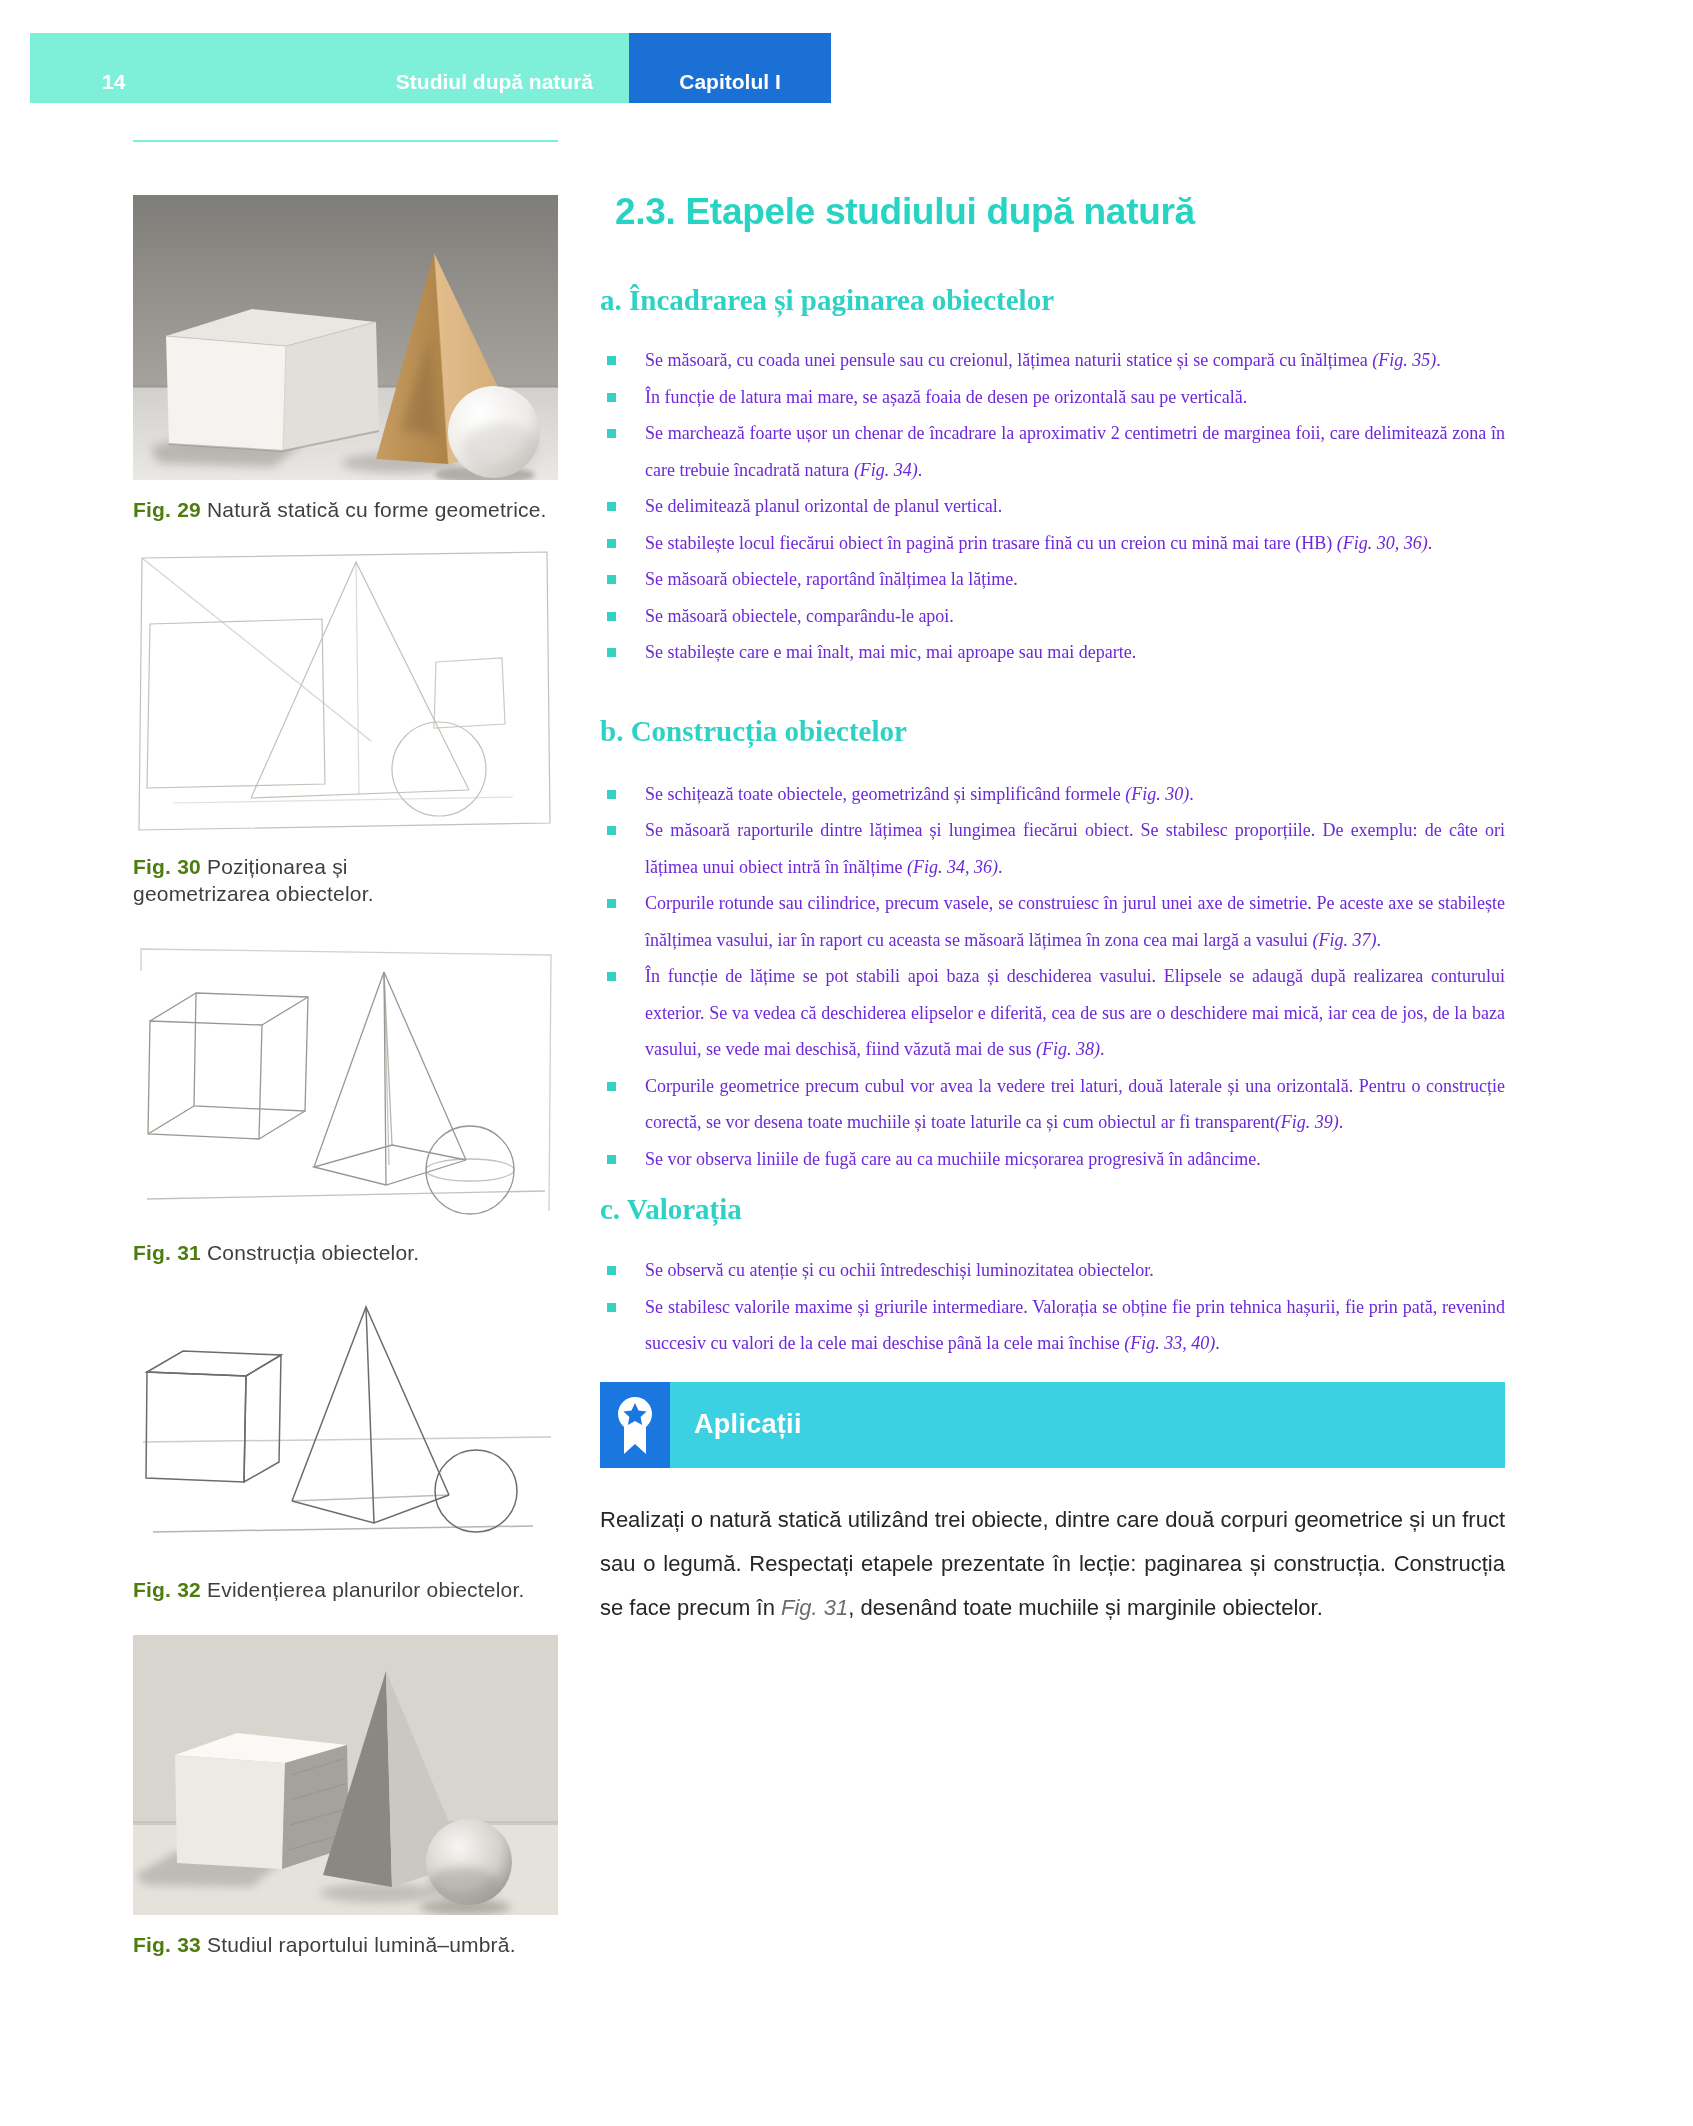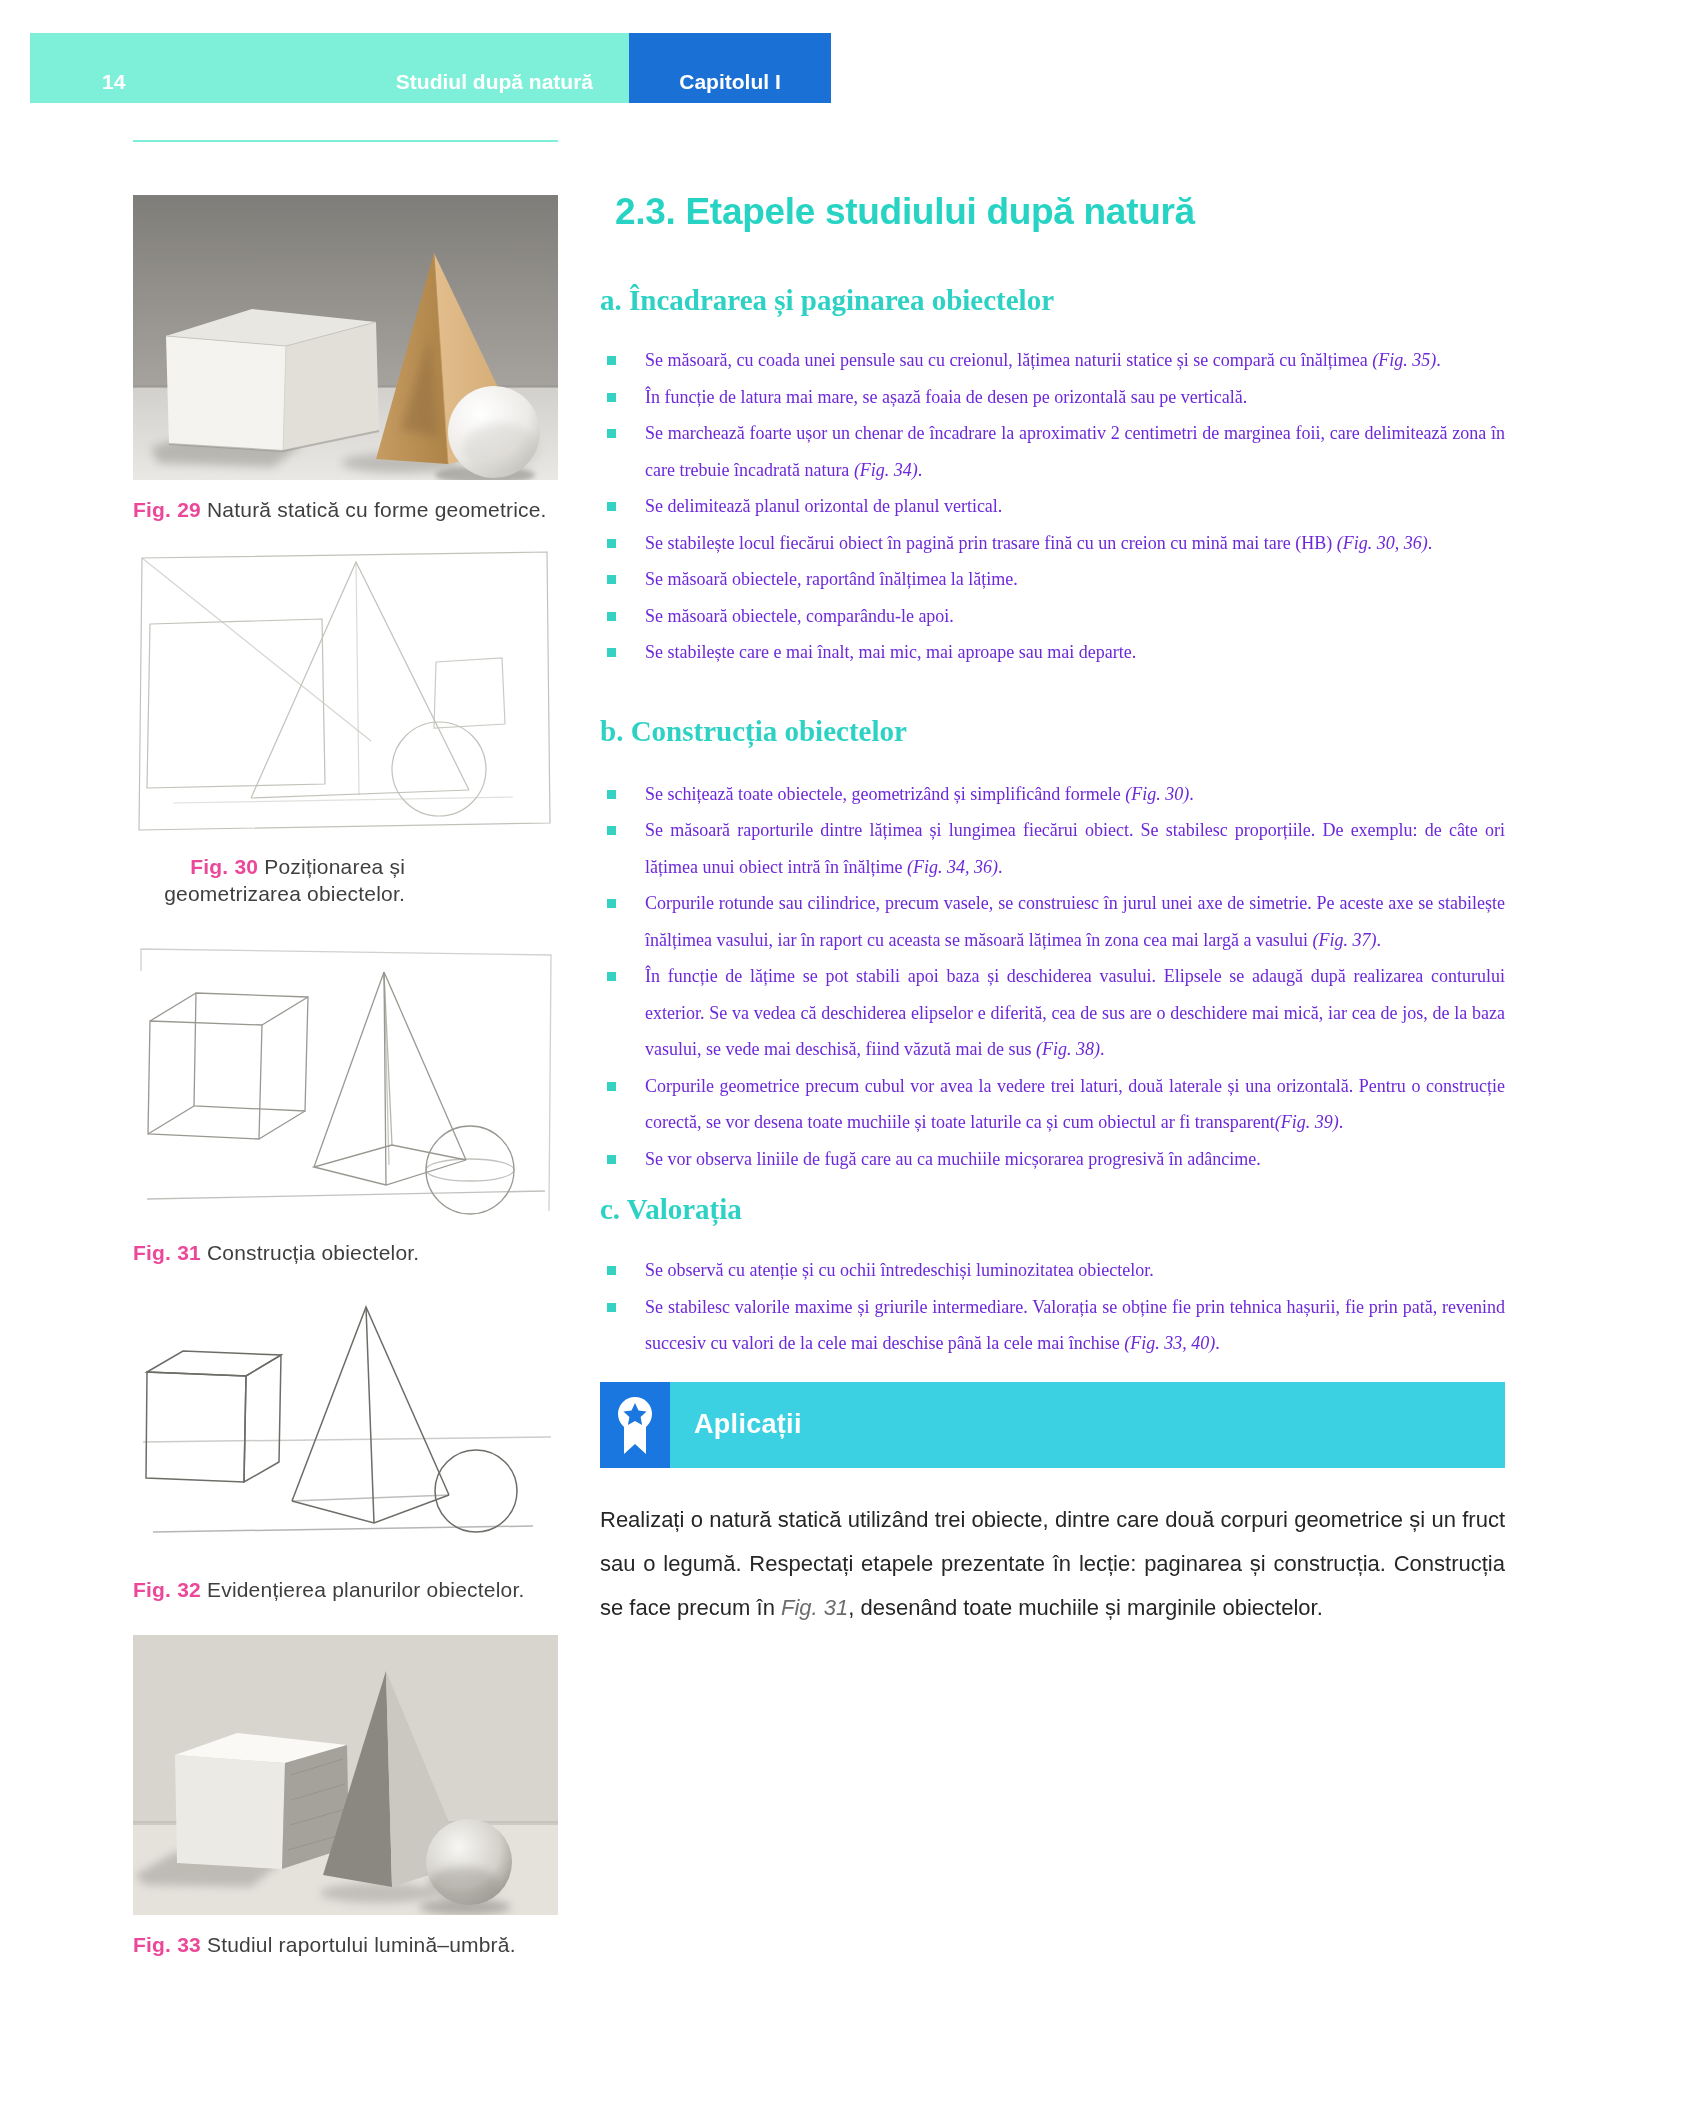--- a/index.html
+++ b/index.html
@@ -18,22 +18,22 @@
   .figures-col{position:absolute;left:133px;top:140px;width:425px;}
   .accent-rule{height:2px;background:#7ef0da;}
   figure{margin:0;}
   figure svg{display:block;}
   .fig29{margin-top:53px;}
   .fig30{margin-top:22px;}
   .fig31{margin-top:34px;}
   .fig32{margin-top:26px;}
   .fig33{margin-top:32px;}
   figcaption{margin-top:16px;font-size:21px;line-height:27px;color:#3f3f3f;letter-spacing:.2px;}
-  figcaption b{color:#ec4899;font-weight:700;}
-  .fig30 figcaption{max-width:272px;text-align:right;}
+  figcaption b{color:#4d7c0f;font-weight:700;}
+  .fig30 figcaption{max-width:272px;}
 
   
   .text-col{position:absolute;left:600px;top:170px;width:905px;}
   h1.title{margin:20px 15px 0;font-family:"Liberation Sans",sans-serif;font-weight:700;
            font-size:37px;line-height:44px;color:#27d3c3;letter-spacing:-0.3px;}
   h2.sub{margin:0;font-family:"Liberation Serif",serif;font-weight:700;
          font-size:29px;line-height:36px;color:#2ed2c4;}
   #h2a{margin-top:48px;}
   #h2b{margin-top:42px;}
   #h2c{margin-top:14px;}

